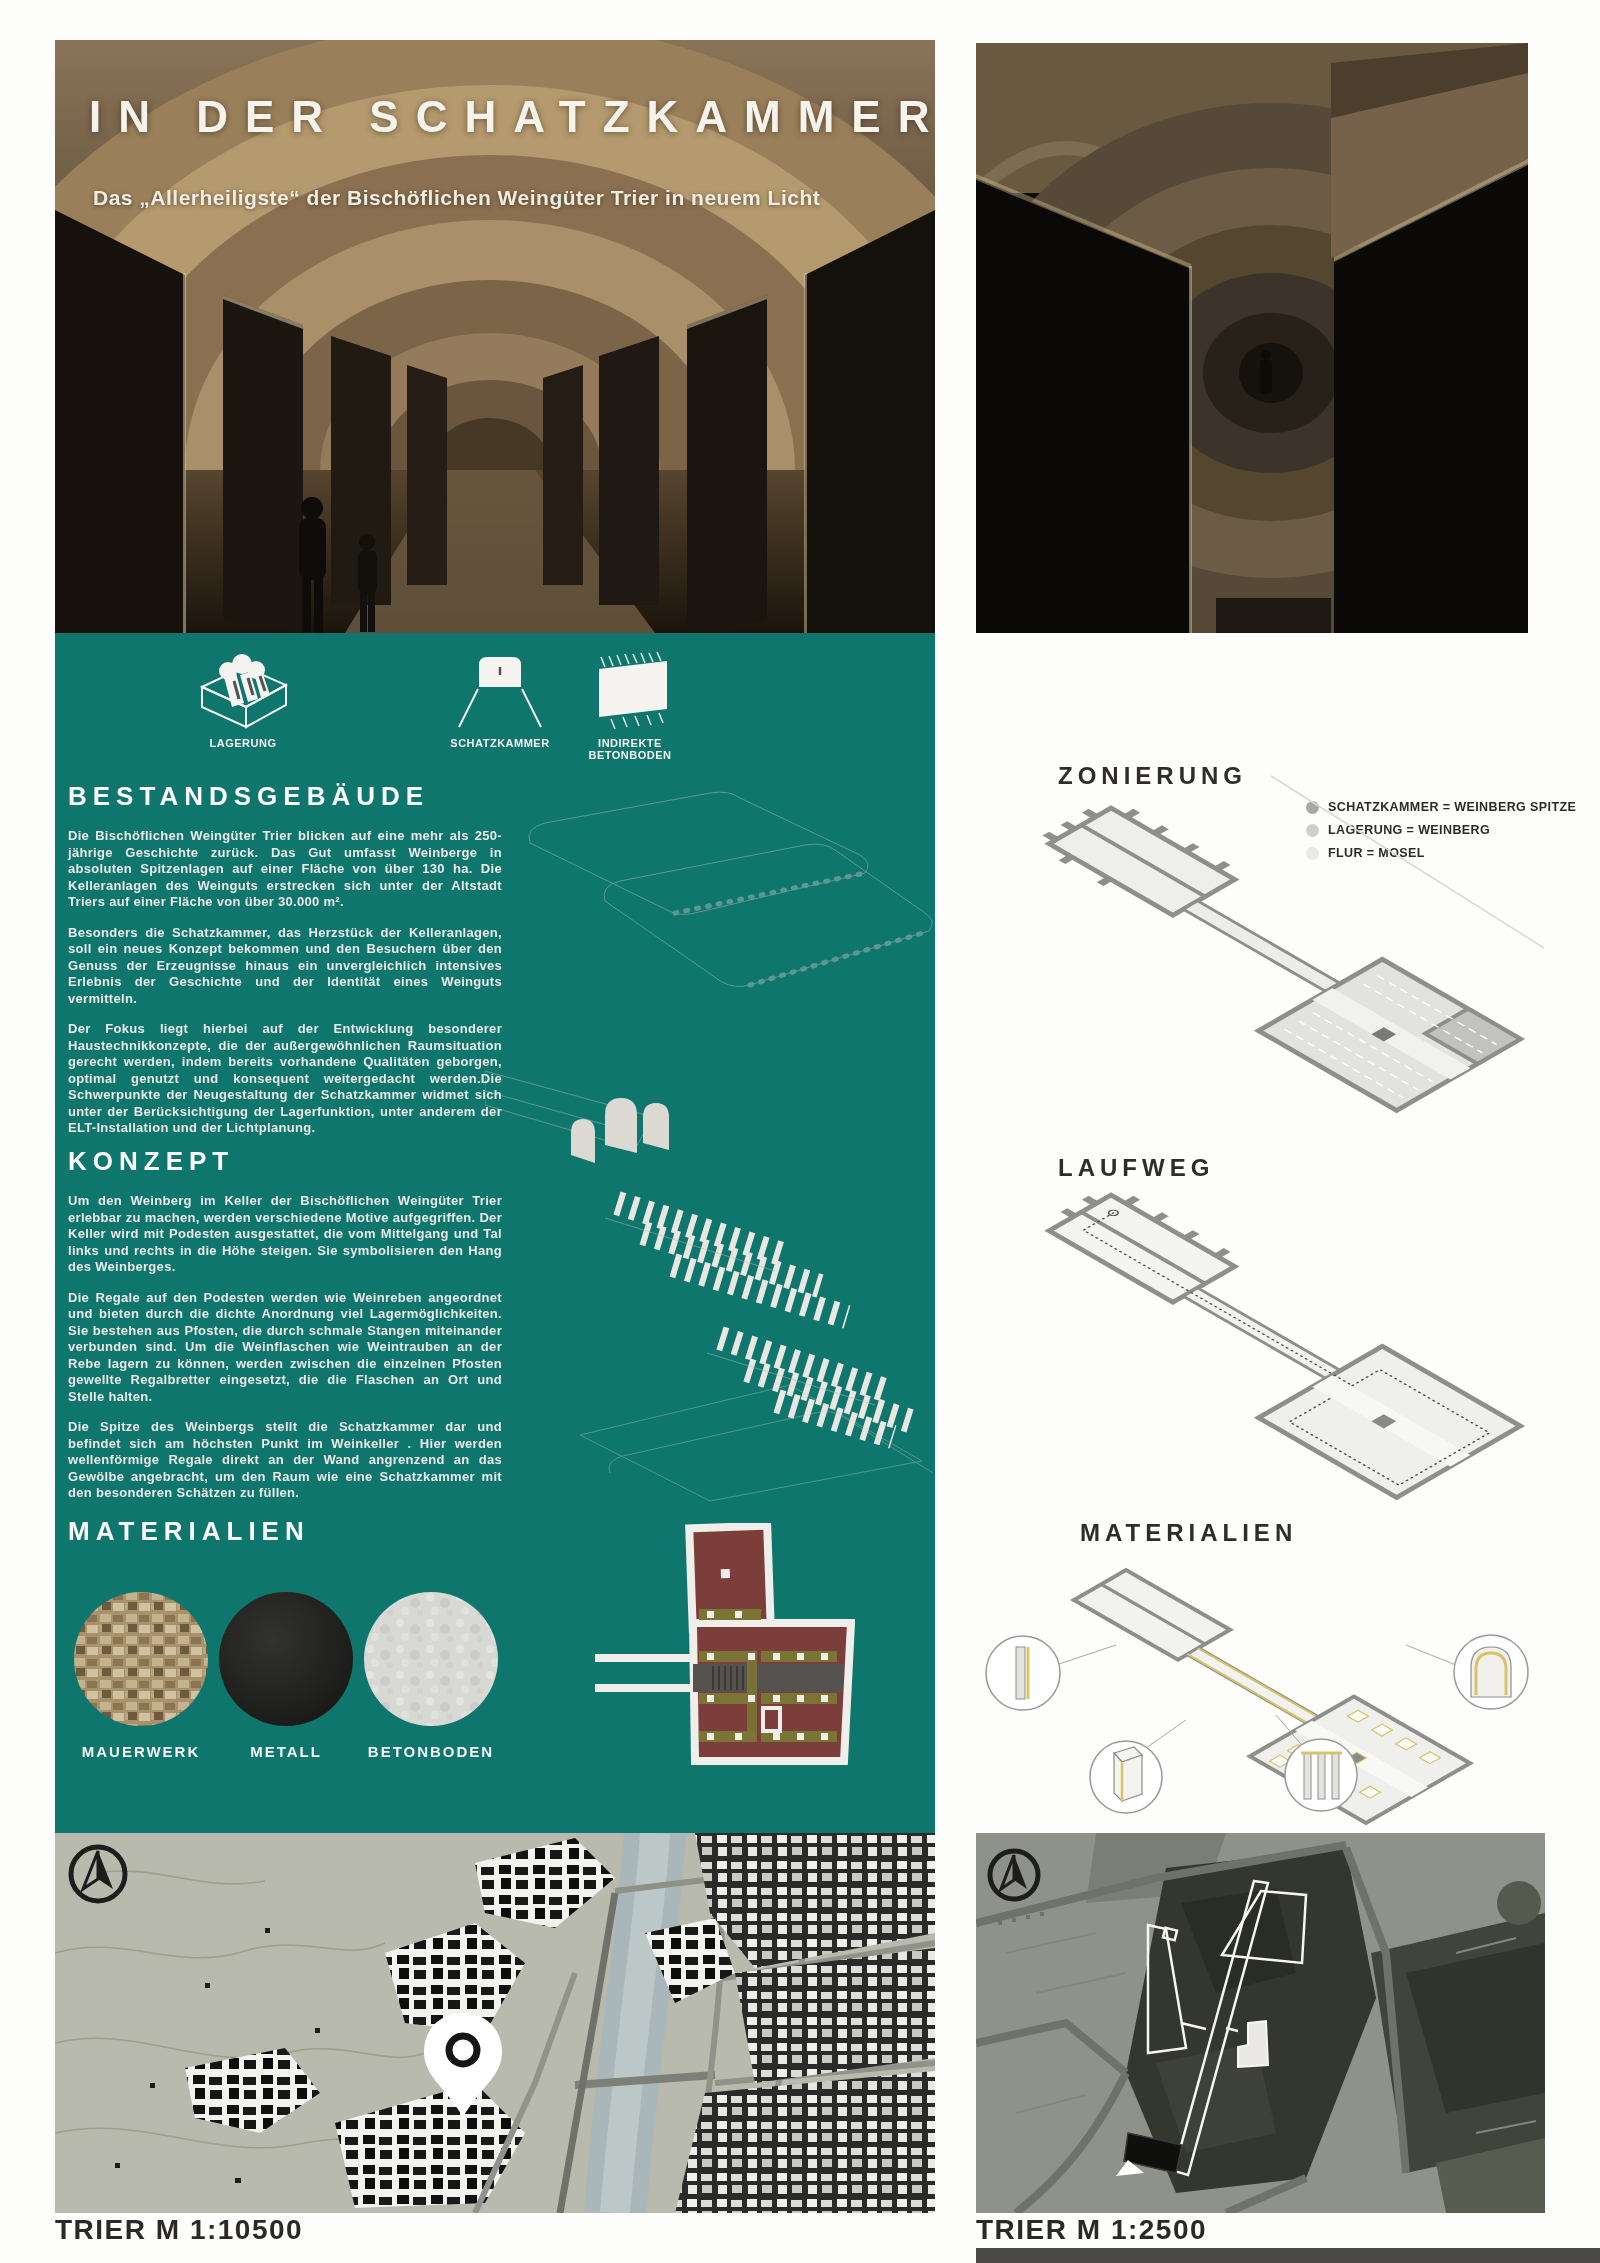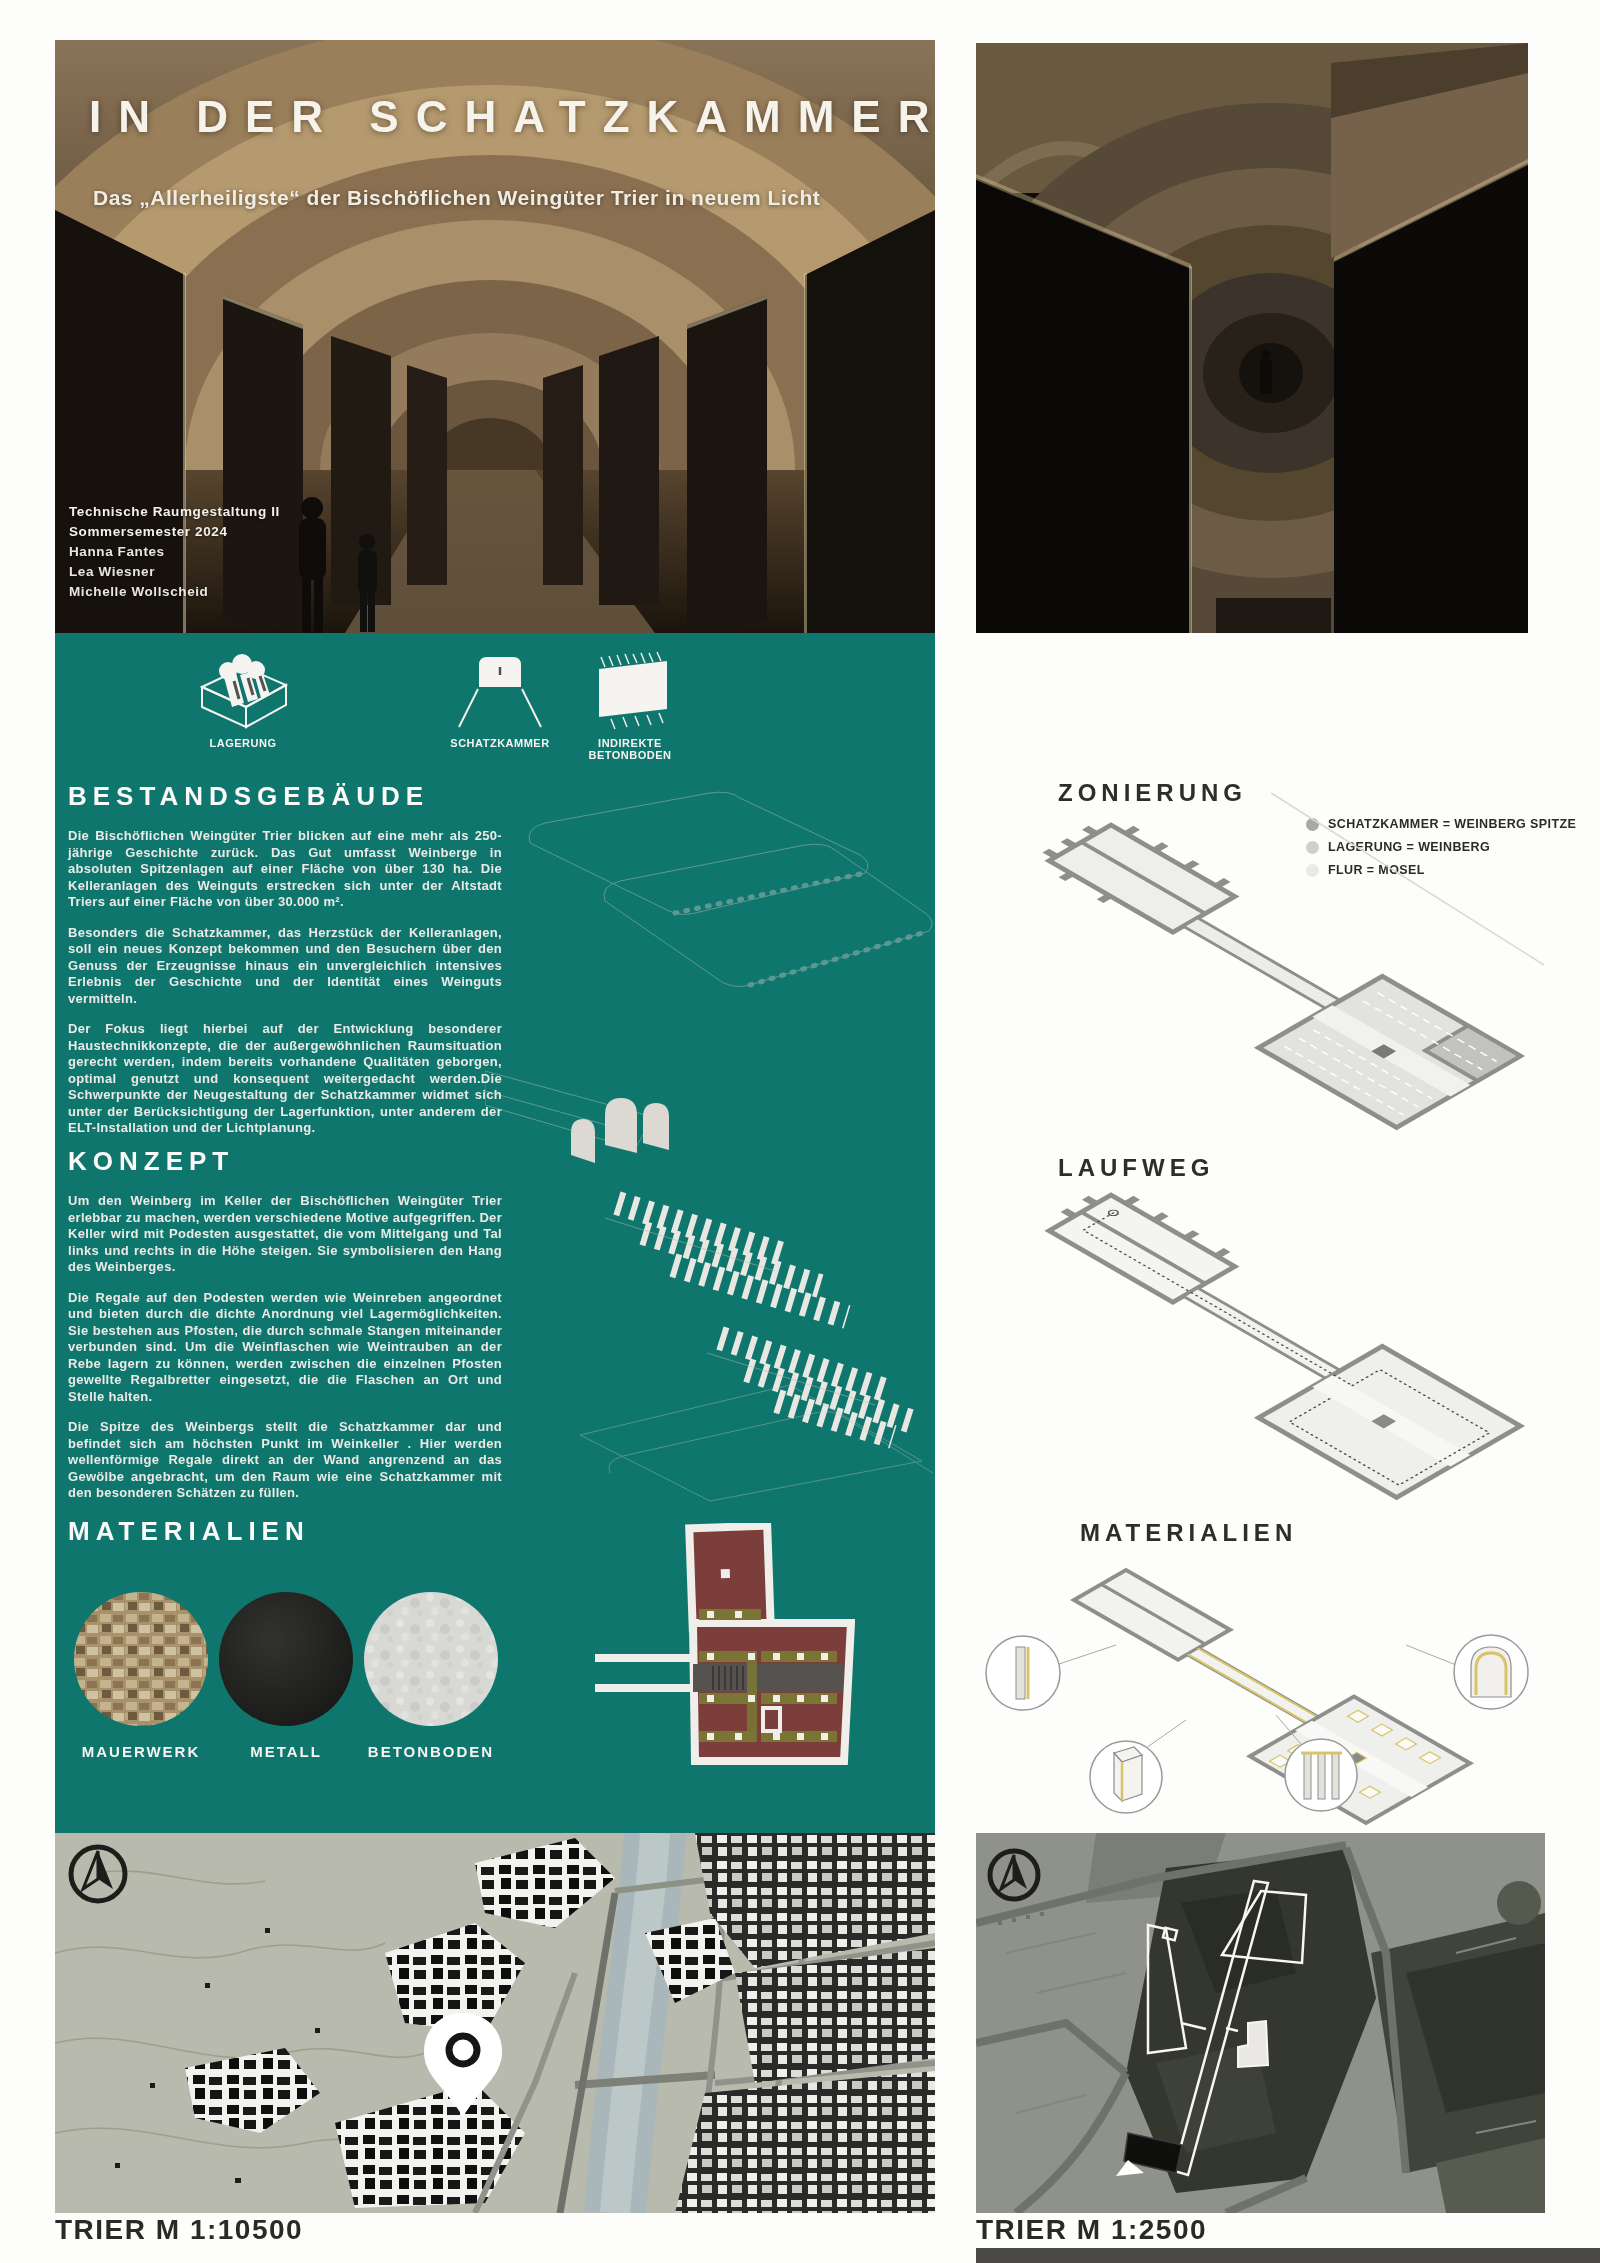--- a/index.html
+++ b/index.html
@@ -110,27 +110,20 @@
     </g>
     <g fill="#12100c">
       <circle cx="312" cy="502" r="8"></circle>
       <rect x="303" y="510" width="19" height="44" rx="7"></rect>
       <rect x="305" y="552" width="7" height="40"></rect>
         <rect x="313" y="552" width="7" height="40"></rect>
     </g>
   </svg>
   <div class="abs hero-title">IN DER SCHATZKAMMER</div>
   <div class="abs hero-sub">Das „Allerheiligste“ der Bischöflichen Weingüter Trier in neuem Licht</div>
-  <div class="abs credits">
-    <div>Technische Raumgestaltung II</div>
-    <div>Sommersemester 2024</div>
-    <div class="thin">Hanna Fantes</div>
-    <div class="thin">Lea Wiesner</div>
-    <div class="thin">Michelle Wollscheid</div>
-  </div>
 </div>
 
 <div class="abs hero-right">
   <svg width="552" height="590" viewBox="0 0 552 590">
     <rect width="552" height="590" fill="#0f0d0a"></rect>
     <rect x="0" y="0" width="552" height="150" fill="#6a5941"></rect>
     <path d="M0,150 Q90,60 180,150" fill="none" stroke="#7e6c50" stroke-width="14"></path>
     <path d="M140,150 Q270,40 400,150" fill="none" stroke="#8a765a" stroke-width="16"></path>
     <path d="M370,150 Q470,70 552,140" fill="none" stroke="#7e6c50" stroke-width="14"></path>
     <ellipse cx="295" cy="330" rx="310" ry="270" fill="#564938"></ellipse>
@@ -369,21 +362,21 @@
         <rect x="140" y="210" width="7" height="7"></rect>
       <rect x="178" y="210" width="7" height="7"></rect>
         <rect x="202" y="210" width="7" height="7"></rect>
         <rect x="226" y="210" width="7" height="7"></rect>
     </g>
 
     <rect x="168" y="185" width="17" height="23" fill="#7c3e3a" stroke="#efeeea" stroke-width="4"></rect>
   </svg>
 </div>
 
-<div class="abs" style="left:976px;top:775px;width:570px;height:375px;">
+<div class="abs" style="left:976px;top:758px;width:570px;height:375px;">
   <h2 class="r-section-h" style="position:absolute;left:82px;top:4px;">ZONIERUNG</h2>
   <div class="legend">
     <div class="legend-item">
       <span class="legend-dot" style="background:#a8a8a6;"></span>
       <span class="legend-label">SCHATZKAMMER = WEINBERG SPITZE</span>
     </div>
     <div class="legend-item">
       <span class="legend-dot" style="background:#cfcfcc;"></span>
       <span class="legend-label">LAGERUNG = WEINBERG</span>
     </div>

